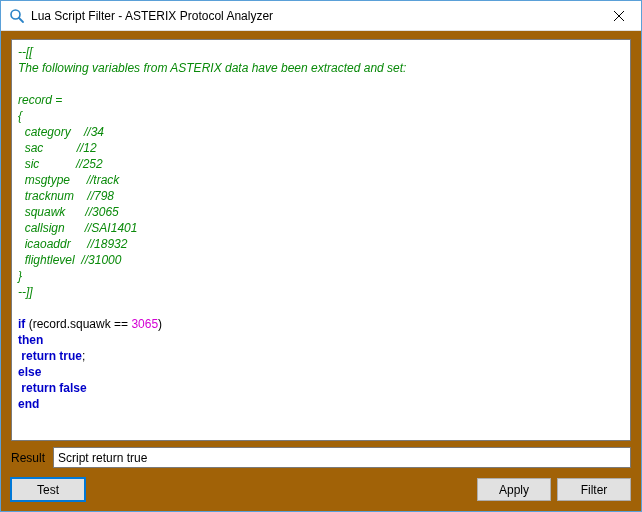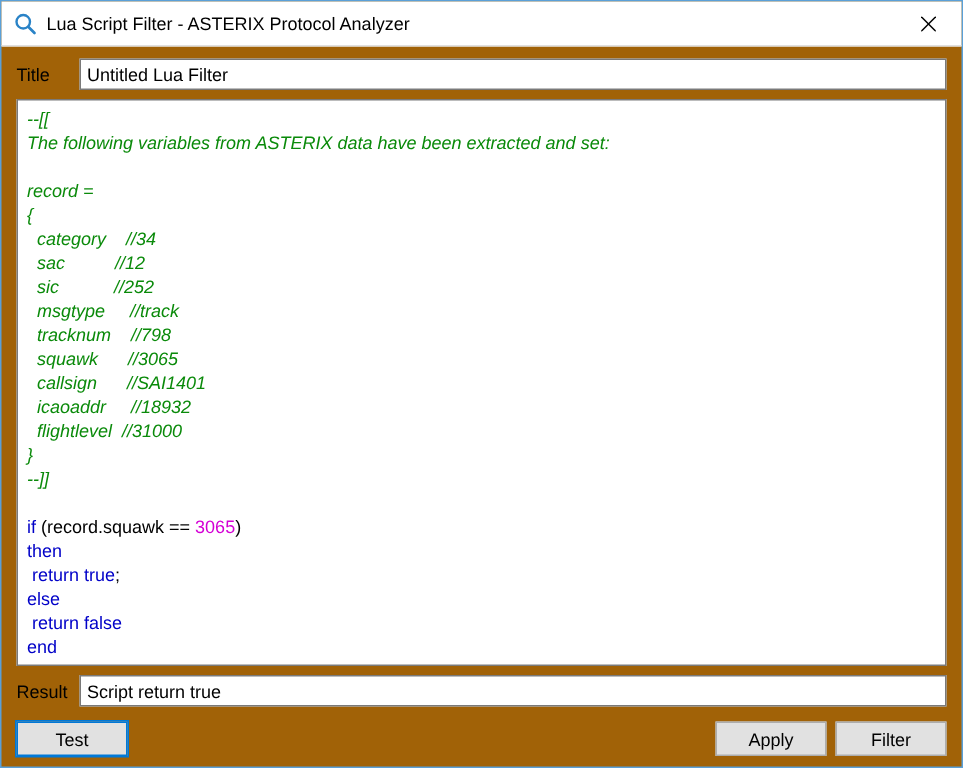--- a/index.html
+++ b/index.html
@@ -78,21 +78,21 @@
     background: #fff;
     padding: 4px 6px;
     overflow: auto;
     white-space: pre;
     font-family: inherit;
     font-size: 12px;
     line-height: 16px;
     font-style: italic;
   }
   .comment { color: #0a8a0a; }
-  .kw { color: #0000c8; font-weight: normal; font-style: normal; }
+  .kw { color: #0000c8; font-weight: bold; font-style: normal; }
   .plain { color: #000; font-style: normal; margin-top: 16px; }
   .num { color: #d400d4; font-style: normal; }
 
   .row.result label { width: 36px; }
 
   .buttonbar {
     display: flex;
     align-items: flex-start;
     gap: 6px;
     padding-top: 4px;
@@ -129,24 +129,20 @@
     <div class="close">
       <svg viewBox="0 0 10 10">
         <line x1="0" y1="0" x2="10" y2="10" stroke="#000" stroke-width="1"></line>
         <line x1="10" y1="0" x2="0" y2="10" stroke="#000" stroke-width="1"></line>
       </svg>
     </div>
   </div>
 
   <div class="client">
 
-    <div class="row">
-      <label>Title</label>
-      <input type="text" value="Untitled Lua Filter" style="">
-    </div>
 
     <div class="codebox" id="codebox"><div><span class="comment">--[[</span></div><div><span class="comment">The following variables from ASTERIX data have been extracted and set:</span></div><div>&nbsp;</div><div><span class="comment">record =</span></div><div><span class="comment">{</span></div><div><span class="comment">  category    //34</span></div><div><span class="comment">  sac          //12</span></div><div><span class="comment">  sic           //252</span></div><div><span class="comment">  msgtype     //track</span></div><div><span class="comment">  tracknum    //798</span></div><div><span class="comment">  squawk      //3065</span></div><div><span class="comment">  callsign      //SAI1401</span></div><div><span class="comment">  icaoaddr     //18932</span></div><div><span class="comment">  flightlevel  //31000</span></div><div><span class="comment">}</span></div><div><span class="comment">--]]</span></div><div>&nbsp;</div><div><span class="kw">if</span><span class="plain"> (record.squawk == </span><span class="num">3065</span><span class="plain">)</span></div><div><span class="kw">then</span></div><div><span class="kw"> return true</span><span class="plain">;</span></div><div><span class="kw">else</span></div><div><span class="kw"> return false</span></div><div><span class="kw">end</span></div></div>
 
     <div class="row result">
       <label>Result</label>
       <input type="text" value="Script return true" style="">
     </div>
 
     <div class="buttonbar">
       <button class="btn focus">Test</button>

